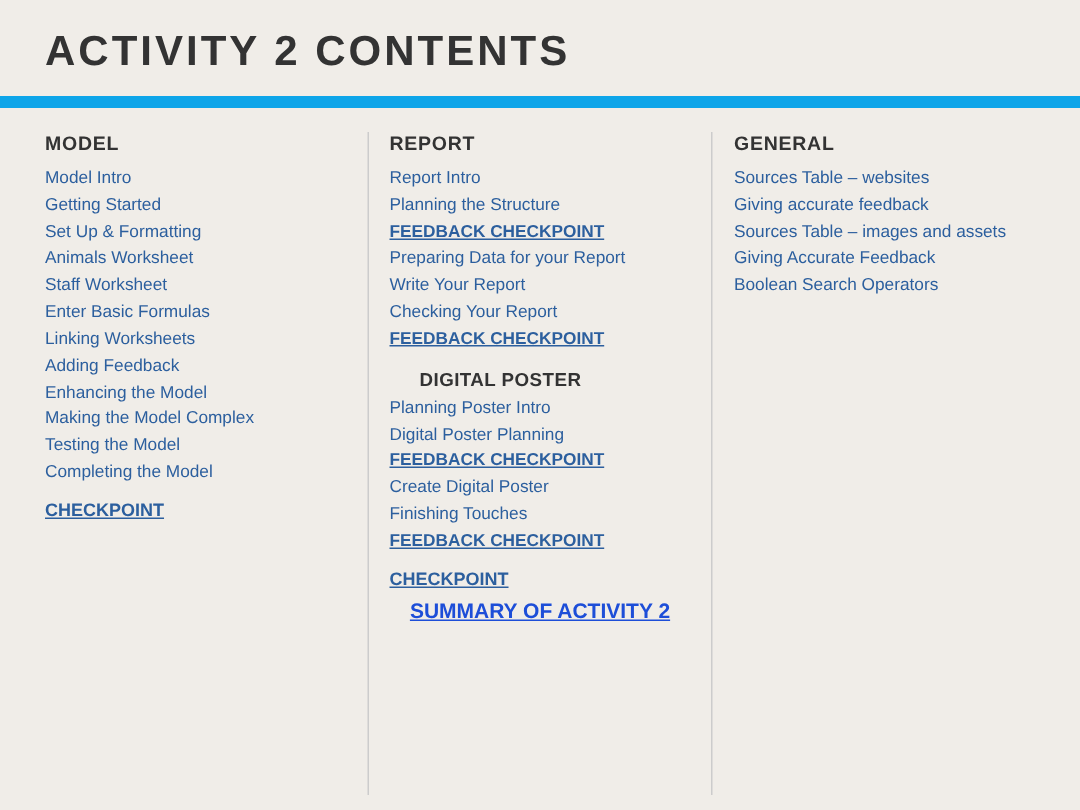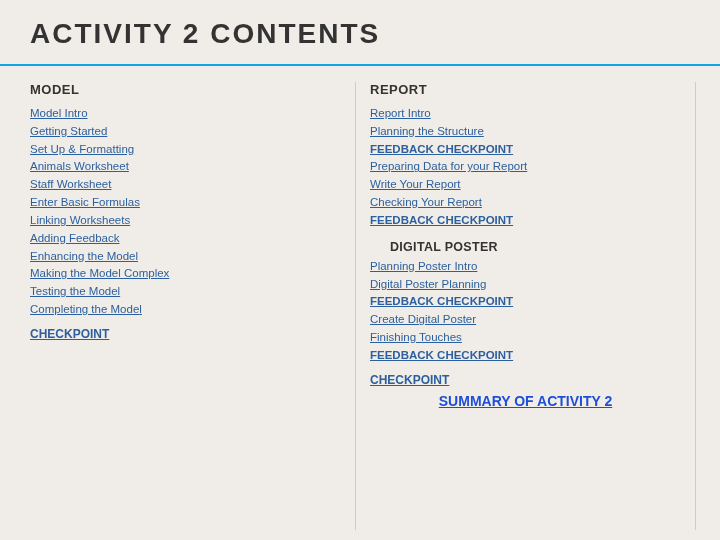--- a/index.html
+++ b/index.html
@@ -13,21 +13,21 @@
     .page {
       width: 720px;
       height: 540px;
       background: #f0ede8;
       display: flex;
       flex-direction: column;
     }
     .header {
       background: #f0ede8;
       padding: 18px 30px 14px 30px;
-      border-bottom: 2px solid #0ea5e9;
+      border-bottom: 8px solid #0ea5e9;
     }
     .header h1 {
       font-size: 28px;
       font-weight: bold;
       color: #333;
       letter-spacing: 2px;
     }
     .content {
       display: flex;
       flex: 1;
@@ -41,21 +41,20 @@
     .column-title {
       font-size: 13px;
       font-weight: bold;
       color: #333;
       margin-bottom: 8px;
       letter-spacing: 0.5px;
     }
     .link-item {
       font-size: 11.5px;
       color: #2c5f9e;
-      text-decoration: underline;
       display: block;
       line-height: 1.55;
       cursor: pointer;
     }
     .feedback-checkpoint {
       font-size: 11.5px;
       color: #2c5f9e;
       text-decoration: underline;
       display: block;
       font-weight: bold;
@@ -140,15 +139,23 @@
       <span class="link-item">Create Digital Poster</span>
       <span class="link-item">Finishing Touches</span>
       <span class="feedback-checkpoint">FEEDBACK CHECKPOINT</span>
 
       <span class="checkpoint-bottom">CHECKPOINT</span>
       <div class="summary">SUMMARY OF ACTIVITY 2</div>
     </div>
 
     <div class="col-divider"></div>
 
+    <div class="column">
+      <div class="column-title">GENERAL</div>
+      <span class="link-item">Sources Table – websites</span>
+      <span class="link-item">Giving accurate feedback</span>
+      <span class="link-item">Sources Table – images and assets</span>
+      <span class="link-item">Giving Accurate Feedback</span>
+      <span class="link-item">Boolean Search Operators</span>
+    </div>
 
   </div>
 </div>
 
 </body></html>

